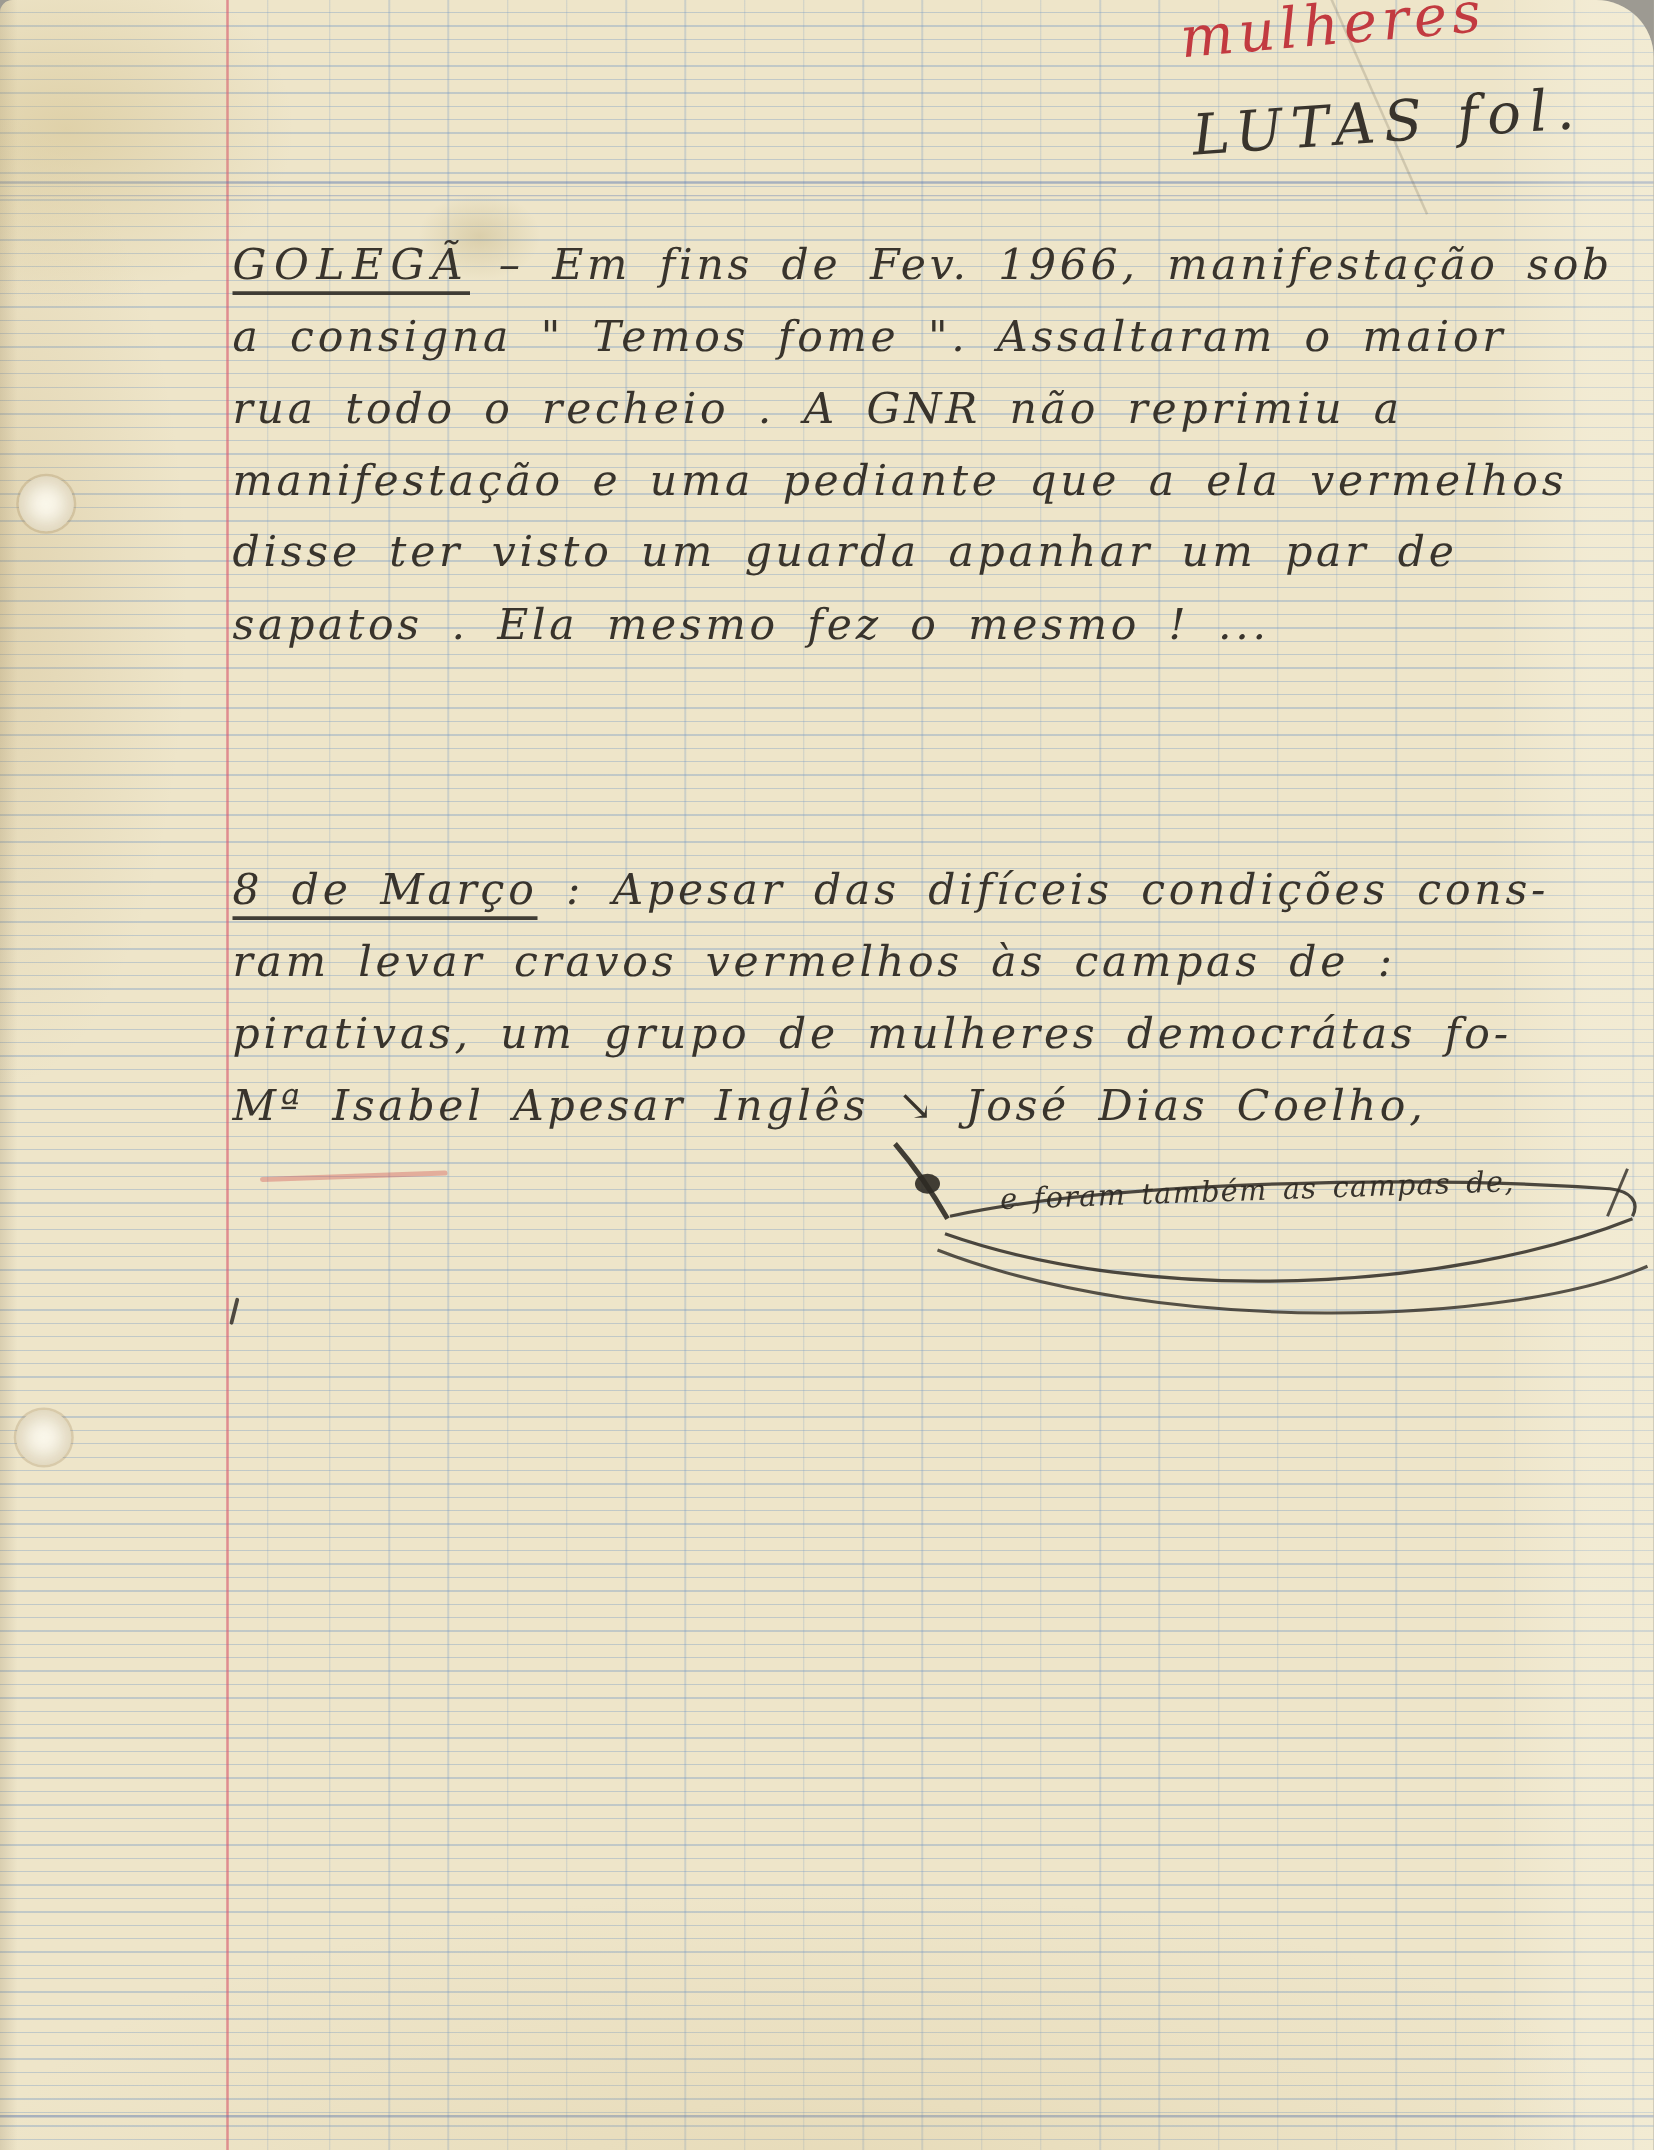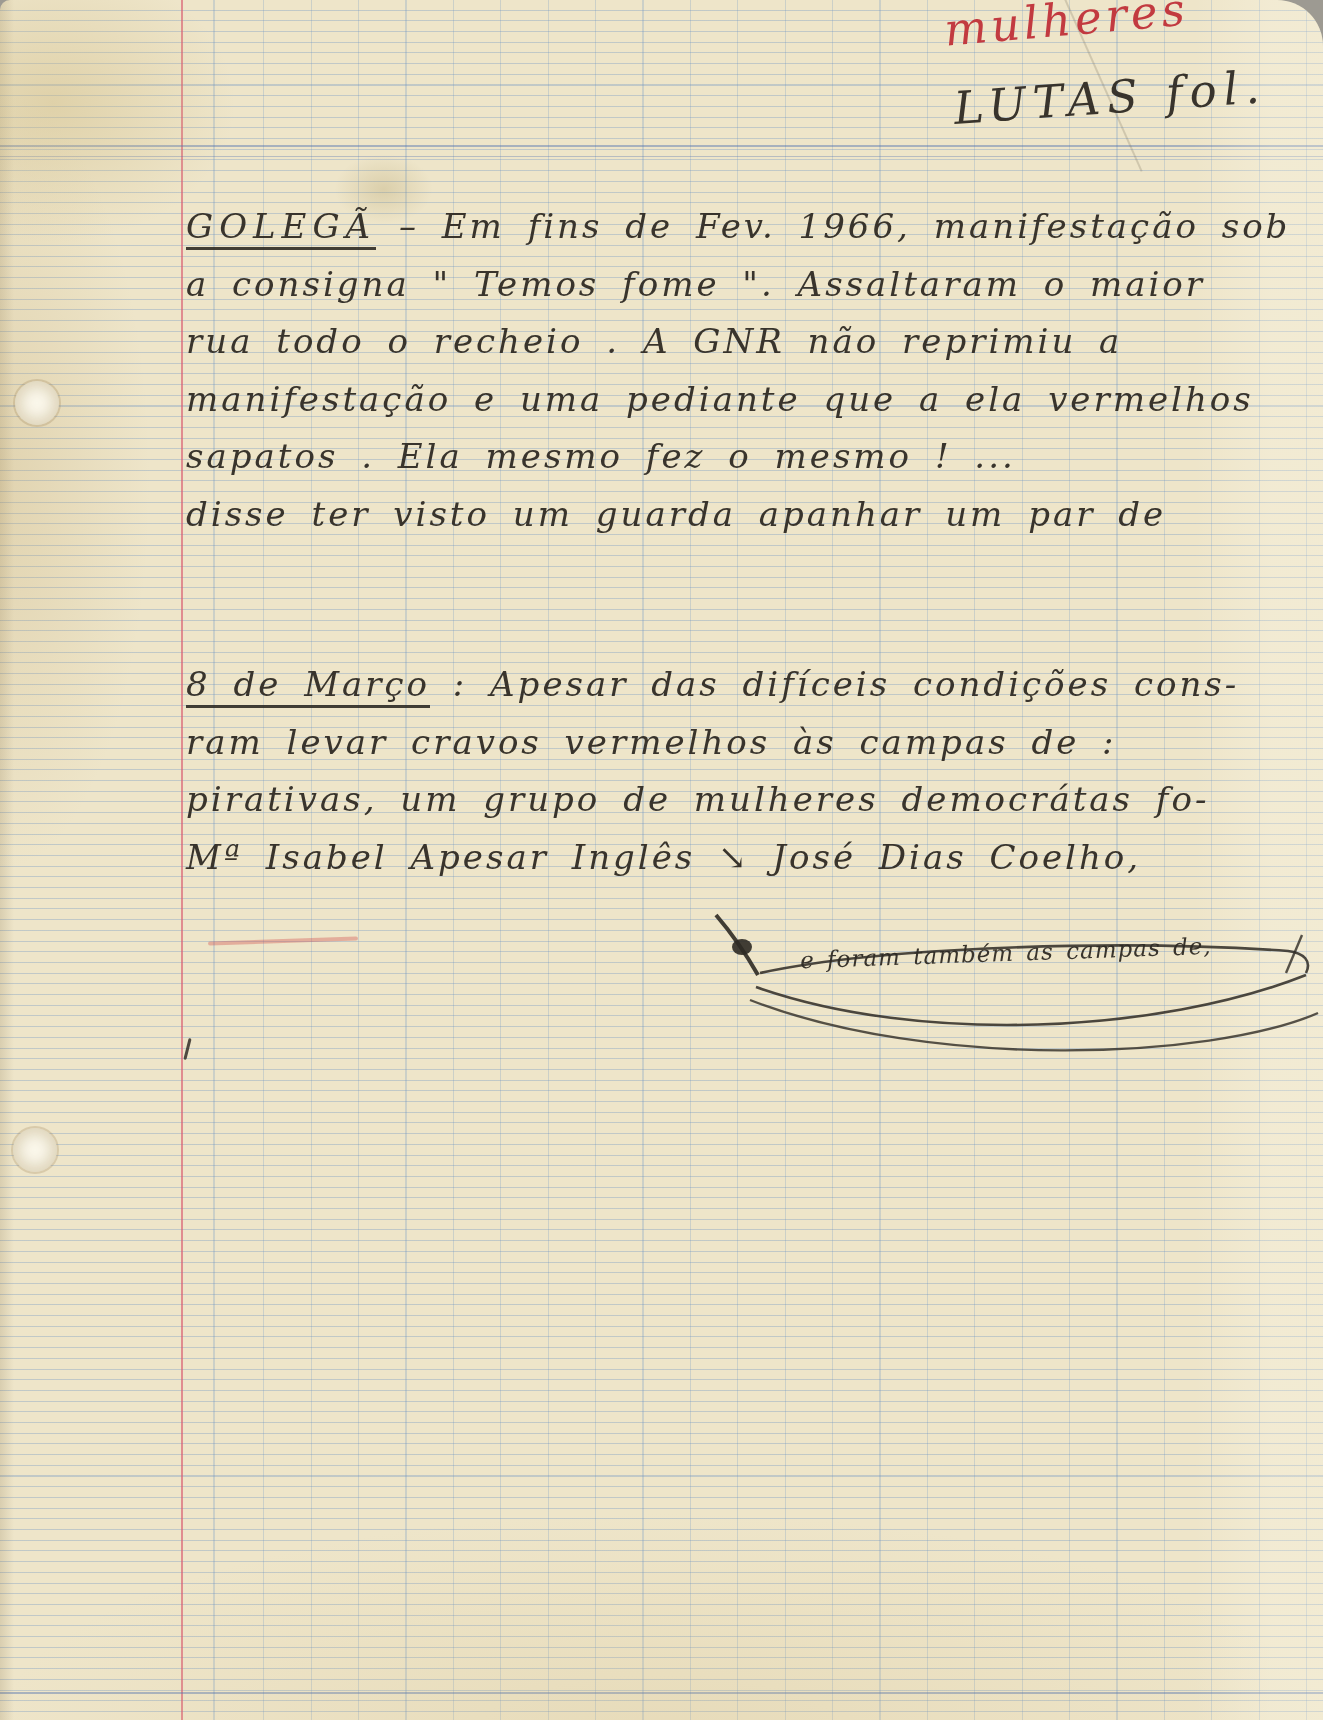--- a/index.html
+++ b/index.html
@@ -68,30 +68,30 @@
   <div class="aging"></div>
   <div class="crease"></div>
   <div class="rightband"></div>
 
   <div class="hole hole1"></div>
   <div class="hole hole2"></div>
 
   <div class="hw rednote">mulheres</div>
   <div class="hw lutasnote">LUTAS fol.</div>
 
-  <div class="para" style="top:198px">
+  <div class="para" style="top:184px">
     <div class="hw line"><span class="u caps">GOLEGÃ</span><span> – </span><span>Em fins de Fev. 1966, manifestação sob</span></div>
     <div class="hw line">a consigna " Temos fome ". Assaltaram o maior</div>
     <div class="hw line">rua todo o recheio .  A GNR não reprimiu a</div>
     <div class="hw line">manifestação e uma pediante que a ela vermelhos</div>
+    <div class="hw line">disse ter visto um guarda apanhar um par de</div>
     <div class="hw line">sapatos .  Ela mesmo fez o mesmo ! ...</div>
-    <div class="hw line">disse ter visto um guarda apanhar um par de</div>
   </div>
 
-  <div class="para" style="top:656px">
+  <div class="para" style="top:684px">
     <div class="hw line"><span class="u">8 de Março</span><span> : </span><span>Apesar das difíceis condições cons-</span></div>
     <div class="hw line">ram levar cravos vermelhos às campas de :</div>
     <div class="hw line">pirativas, um grupo de mulheres democrátas fo-</div>
     <div class="hw line">Mª Isabel Apesar Inglês ↘ José Dias Coelho,</div>
   </div>
 
   <div class="hw insertion">e foram também as campas de,</div>
   <div class="redsmudge"></div>
   <div class="stray"></div>
 

